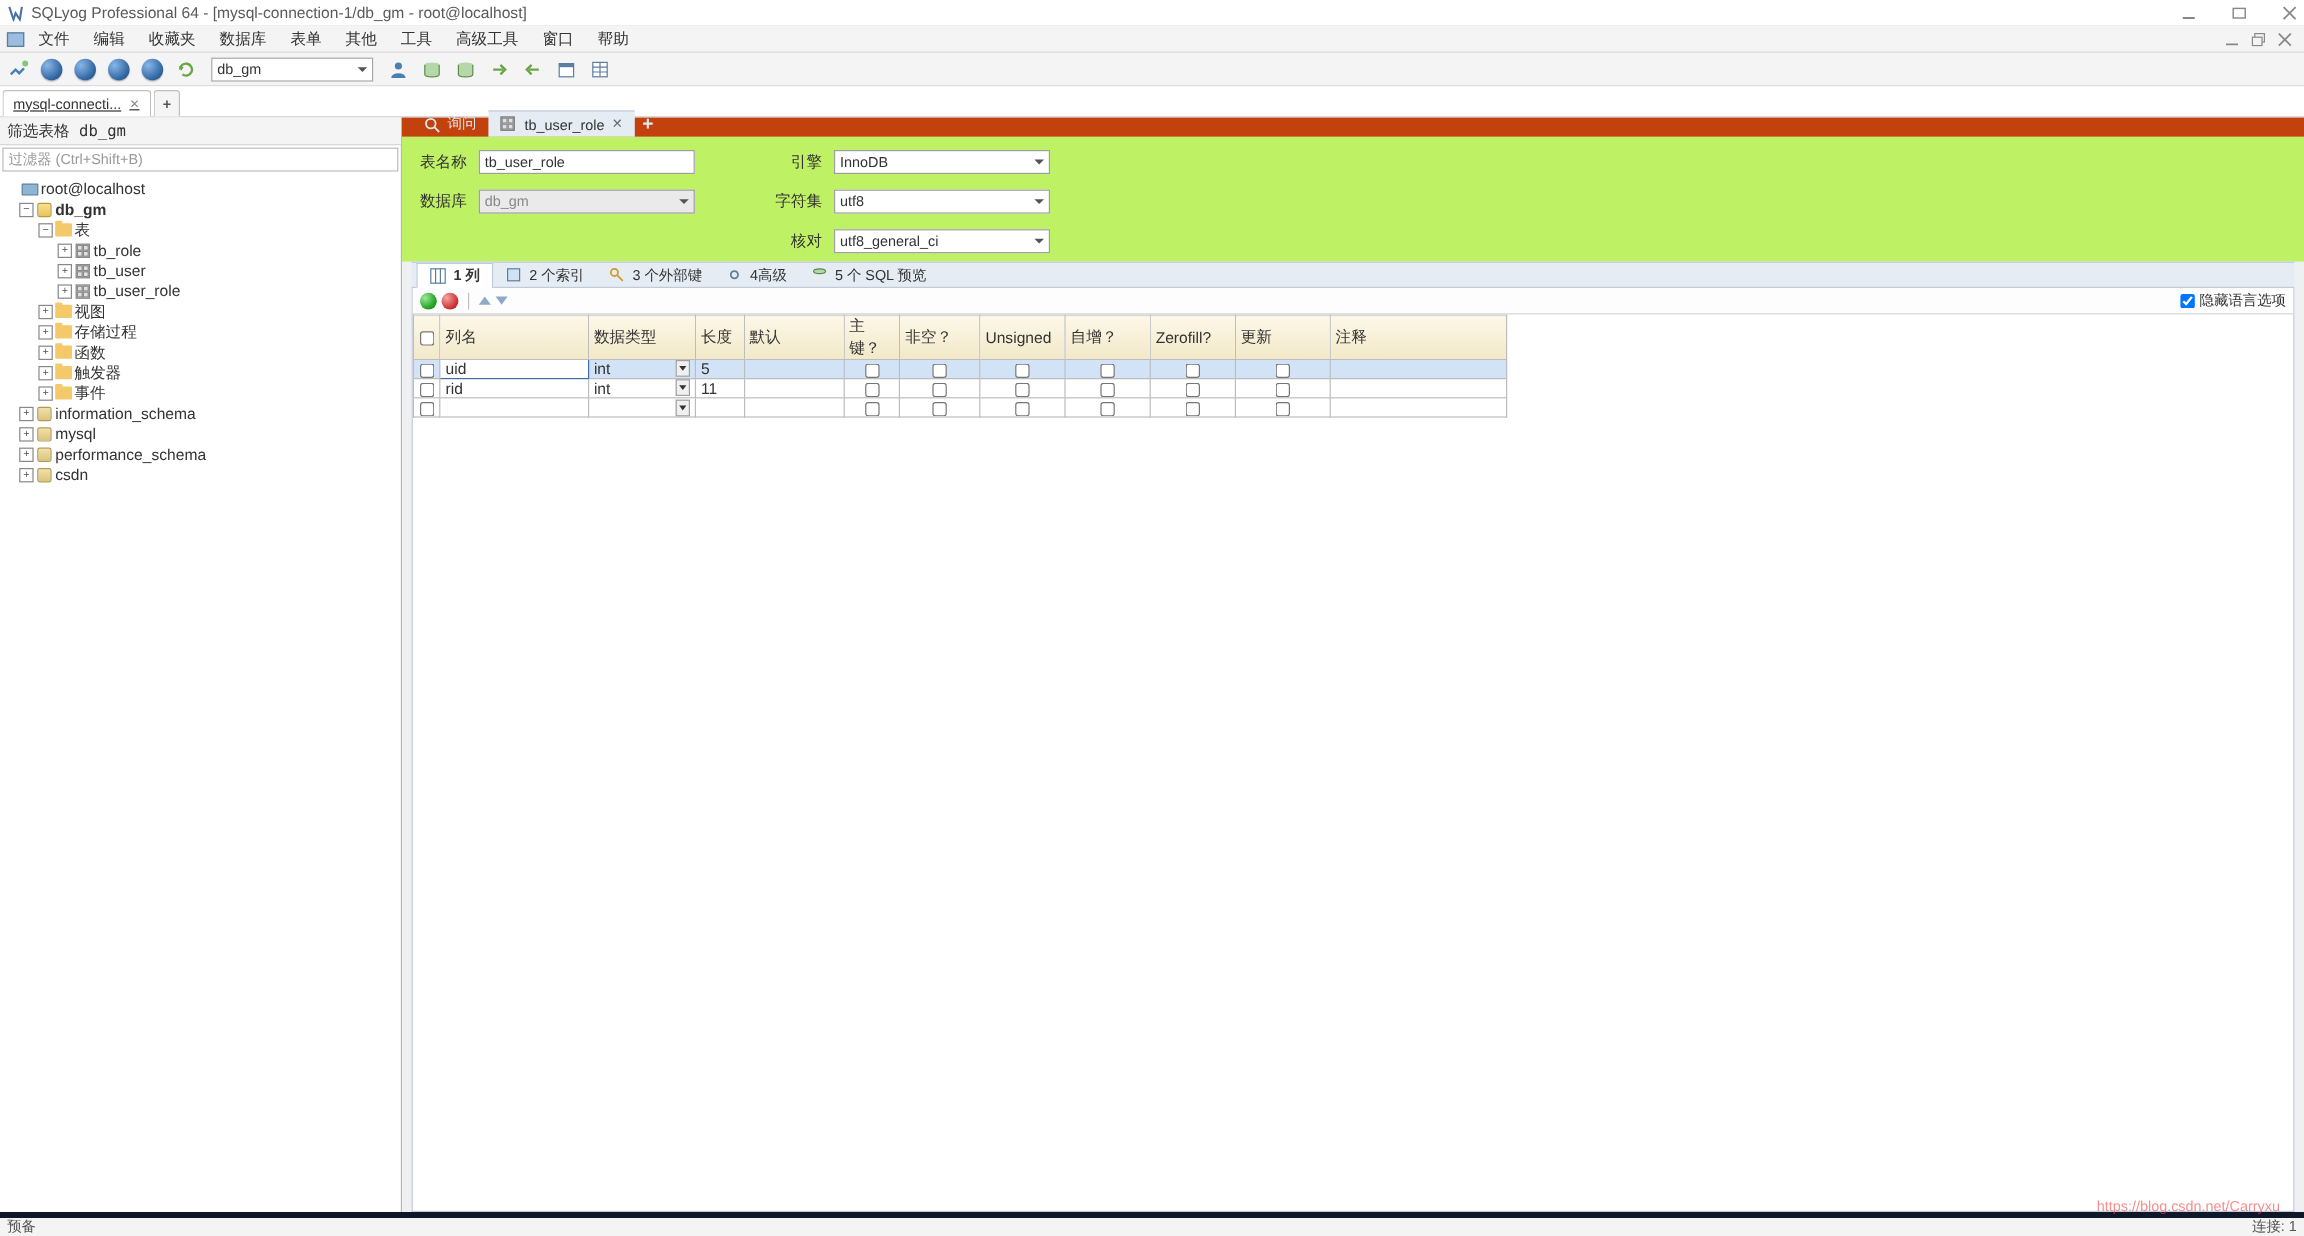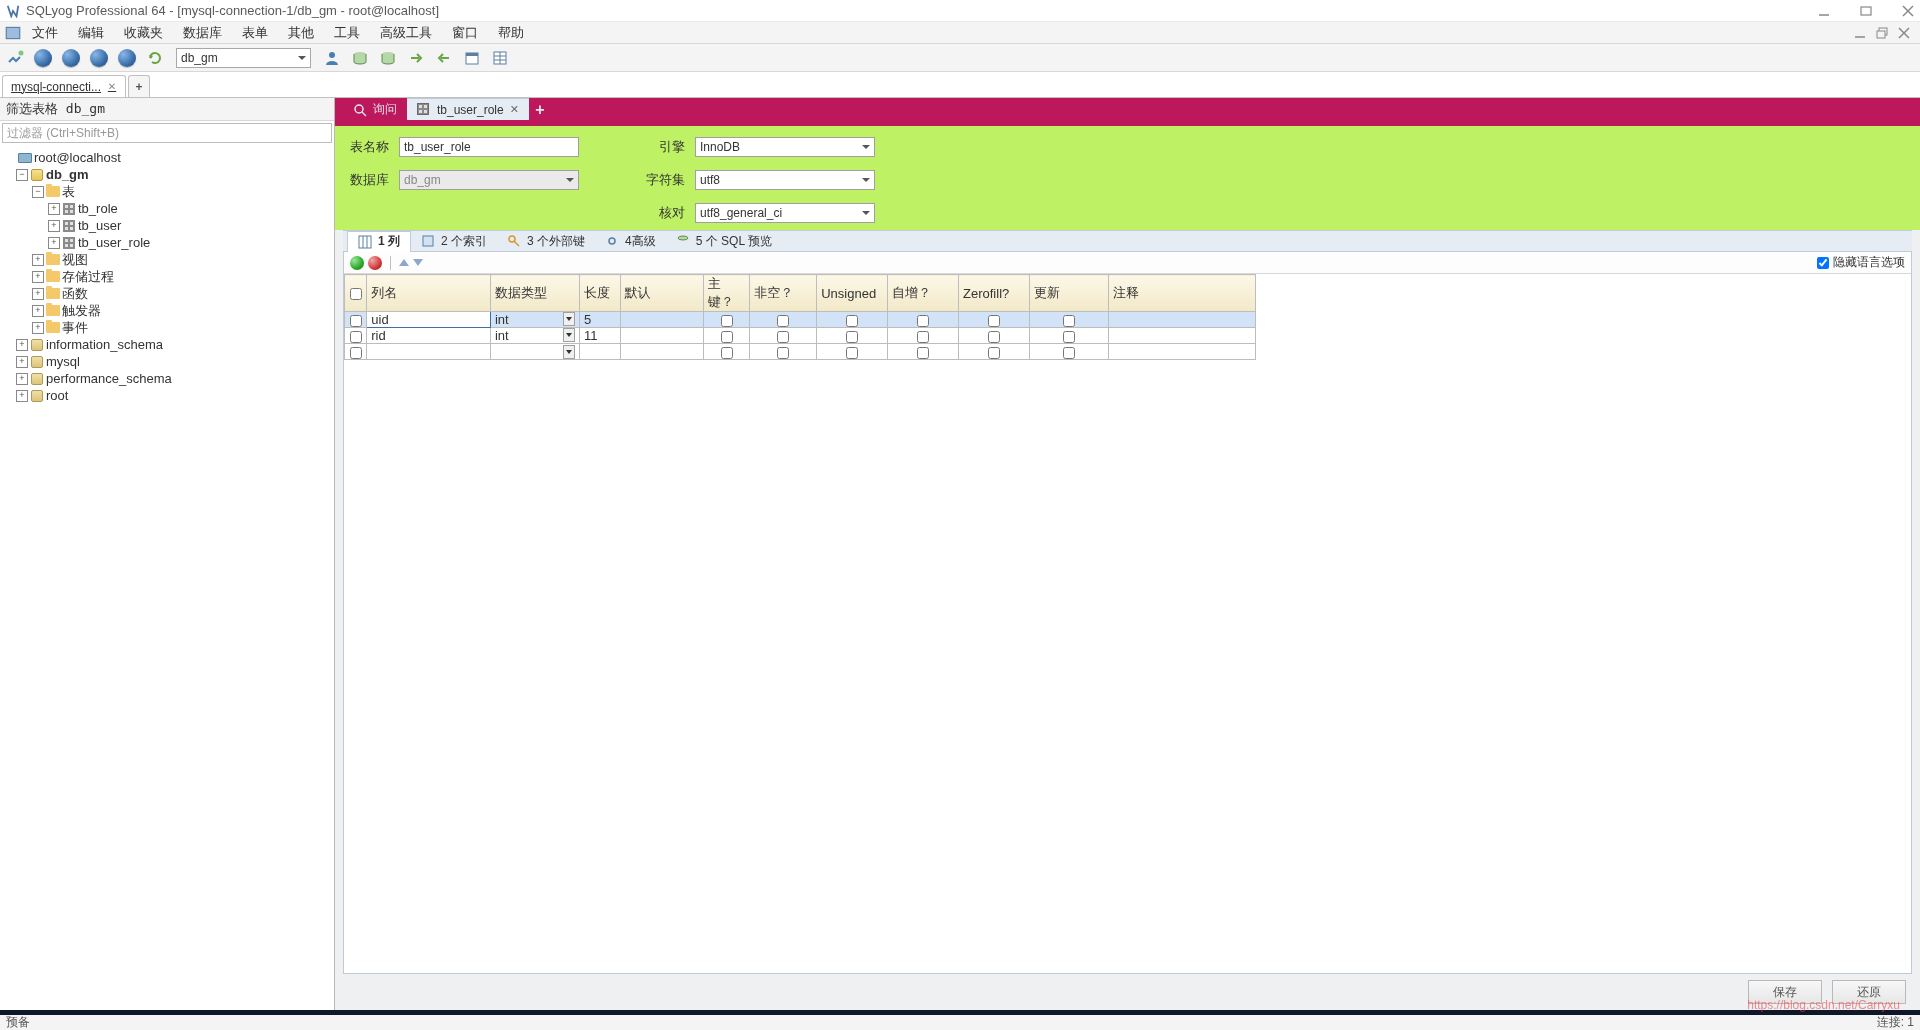--- a/index.html
+++ b/index.html
@@ -51,21 +51,21 @@
 .folder::before { content:''; position:absolute; top:-2px; left:0; width:6px; height:3px; background:#f4c96a; border-radius:1px 1px 0 0; }
 .tblic { width:12px; height:12px; background:#e0e0e0; border:1px solid #8a8a8a; display:grid; grid-template-columns:1fr 1fr; grid-template-rows:1fr 1fr; }
 .tblic div { border:0.5px solid #8a8a8a; }
 .dbic { width:12px; height:12px; border-radius:2px; background:linear-gradient(#f9e08e,#e6c55a); border:1px solid #b89b3c; }
 .srvic { width:14px; height:10px; background:#8cb6d2; border:1px solid #5a7f99; border-radius:1px; }
 
 
 .right-area { flex:1; display:flex; flex-direction:column; background:#eef0f2; }
 
 
-.editor-tabs { height:28px; background:#be185d; display:flex; align-items:flex-start; padding-left:8px; }
+.editor-tabs { height:16px; background:#c2410c; display:flex; align-items:flex-end; padding-left:8px; }
 .etab { height:22px; padding:0 10px; display:inline-flex; align-items:center; gap:6px; font-size:12px; color:#dfe6ef; cursor:pointer; border-top: 1px solid transparent; }
 .etab .ic { width:14px; height:14px; }
 .etab.active { background:#e6ecf3; color:#333; border-top:1px solid #c0cad8; }
 .etab .close-x { font-size:11px; opacity:.7; }
 .etab.plus { width:22px; justify-content:center; color:#dfe6ef; font-size:16px; font-weight:bold; }
 
 
 .form-area { background:#bef264; padding:10px 8px 6px 8px; display:grid; grid-template-columns: 46px 180px 40px 46px 180px; column-gap: 10px; row-gap: 10px; align-items:center; height: 104px; }
 .form-area label { font-size:13px; text-align:right; color:#333; }
 .text-input, .combo { height:20px; border:1px solid #a0a0a0; background:#fff; font-family:monospace; font-size:12px; padding:0 4px; display:flex; align-items:center; justify-content:space-between; }
@@ -369,21 +369,21 @@
           <span class="ic">
             <span class="dbic" style="filter:grayscale(.3)"></span>
           </span>
           <span>performance_schema</span>
         </div>
       <div class="node" style="padding-left:14px">
           <span class="exp">+</span>
           <span class="ic">
             <span class="dbic" style="filter:grayscale(.3)"></span>
           </span>
-          <span>root</span>
+          <span>csdn</span>
         </div>
     </div>
   </div>
 
   <div class="right-area">
 
     <div class="editor-tabs">
       <div class="etab">
         <span class="ic"><svg viewBox="0 0 14 14">
               <circle cx="6" cy="6" r="4" stroke="#dfe6ef" fill="none" stroke-width="1.5"></circle>
@@ -569,24 +569,20 @@
               <td class="chk-col"><input type="checkbox" style=""></td>
               <td class="chk-col"><input type="checkbox" style=""></td>
               <td class="chk-col"><input type="checkbox" style=""></td>
               <td></td>
             </tr>
           </tbody>
         </table>
       </div>
     </div>
 
-    <div class="footer-btns">
-      <button>保存</button>
-      <button>还原</button>
-    </div>
   </div>
 </div>
 
 <div class="statusbar">
   <span>预备</span>
   <span class="conn">连接: 1</span>
 </div>
 <div class="watermark">https://blog.csdn.net/Carryxu</div>
 
 </body></html>

